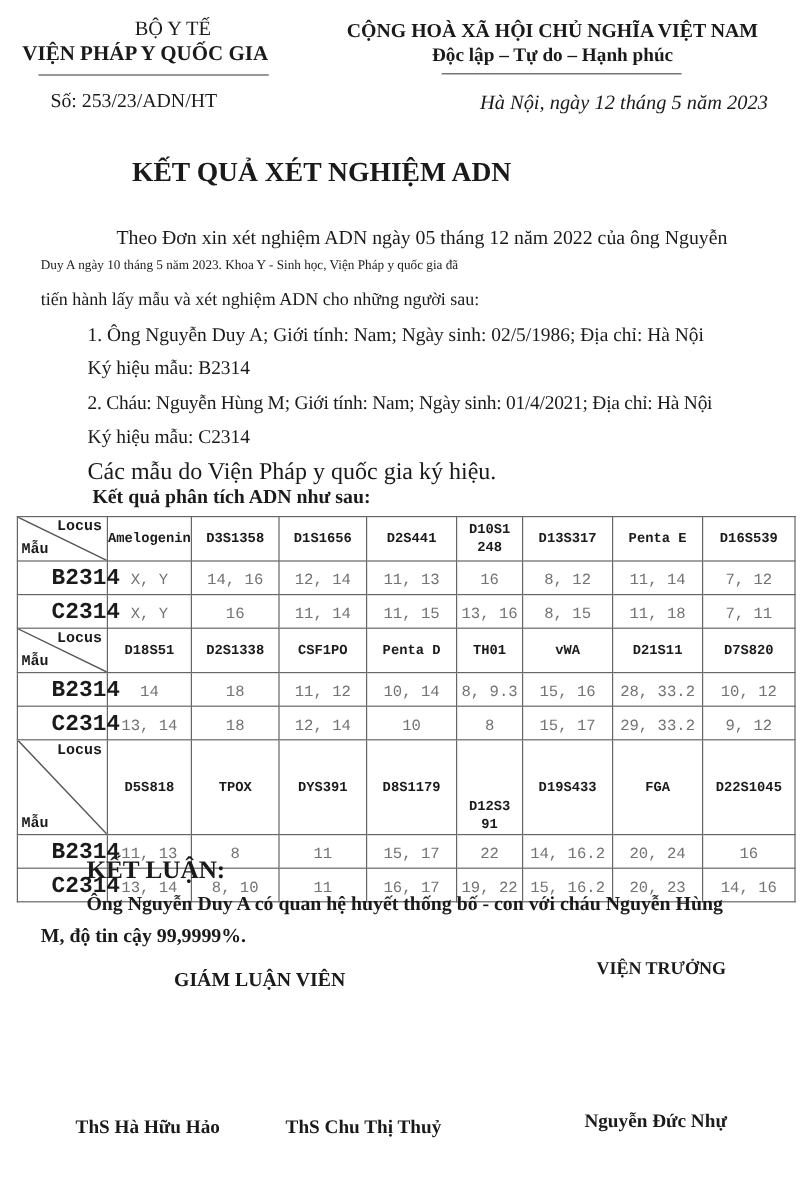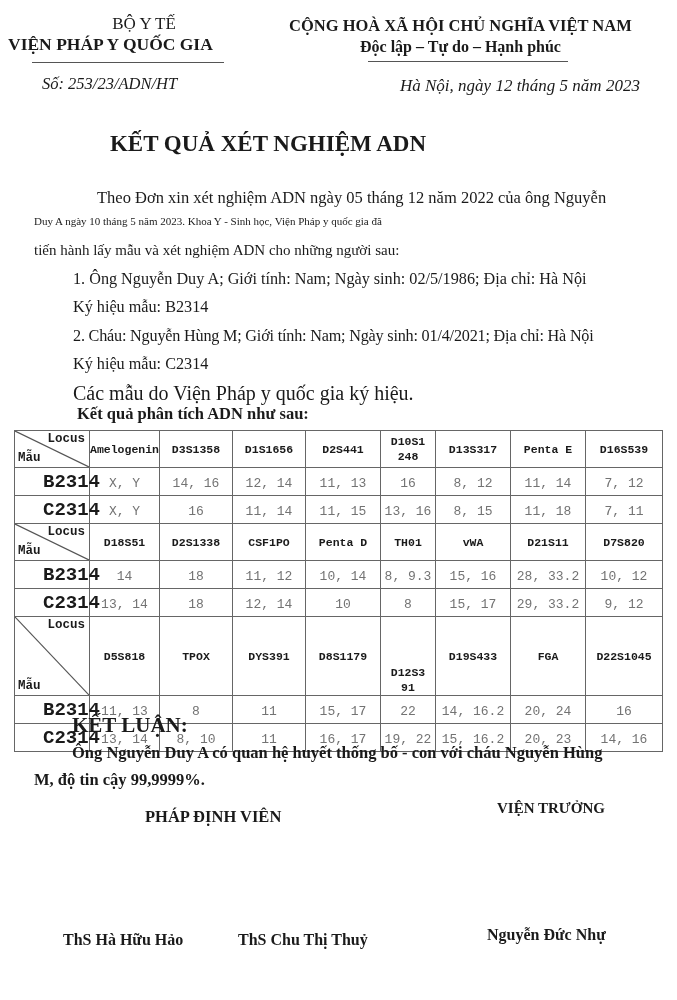--- a/index.html
+++ b/index.html
@@ -22,23 +22,23 @@
      linear-gradient(to top right, transparent calc(50% - 0.6px), #666 50%, transparent calc(50% + 0.6px)); }
   td.diag { background:none; }
   .diag-line { position:absolute; left:0; top:0; width:100%; height:100%; }
   .locus-lbl { position:absolute; right:4px; top:1px; font-weight:bold; font-size:12.5px; }
   .mau-lbl { position:absolute; left:3px; bottom:2px; font-weight:bold; font-size:12.5px; }
 </style>
 </head>
 <body>
 
 <div class="abs" style="left:84px; top:14px; font-size:17px; width:120px; text-align:center;">BỘ Y TẾ</div>
-<div class="abs b" style="left:8px; top:34px; font-size:17.5px; width:226px; ">VIỆN PHÁP Y QUỐC GIA</div>
+<div class="abs b" style="left:8px; top:34px; font-size:17.5px; width:226px; text-align:center;">VIỆN PHÁP Y QUỐC GIA</div>
 <div class="hr" style="left:32px; top:62px; width:192px;"></div>
-<div class="abs" style="left:42px; top:74px; font-size:16.5px;font-style:italic;">Số: 253/23/ADN/HT</div>
+<div class="abs" style="left:42px; top:74px; font-size:16.5px;">Số: 253/23/ADN/HT</div>
 
 <div class="abs b" style="left:289px; top:16px; font-size:16.5px;">CỘNG HOÀ XÃ HỘI CHỦ NGHĨA VIỆT NAM</div>
 <div class="abs b" style="left:360px; top:38px; font-size:16px;">Độc lập – Tự do – Hạnh phúc</div>
 <div class="hr" style="left:368px; top:61px; width:200px;"></div>
 <div class="abs i" style="left:400px; top:76px; font-size:17px;">Hà Nội, ngày 12 tháng 5 năm 2023</div>
 
 <div class="abs b" style="left:0; width:536px; text-align:center; top:131px; font-size:23px;">KẾT QUẢ XÉT NGHIỆM ADN</div>
 
 <div class="abs" style="left:97px; top:188px; font-size:16.5px;">Theo Đơn xin xét nghiệm ADN ngày 05 tháng 12 năm 2022 của ông Nguyễn</div>
 <div class="abs" style="left:34px; top:215px; font-size:11px;">Duy A ngày 10 tháng 5 năm 2023. Khoa Y - Sinh học, Viện Pháp y quốc gia đã</div>
@@ -184,17 +184,17 @@
       <td class="val">20, 23</td>
       <td class="val">14, 16</td>
     </tr>
   </tbody>
 </table>
 
 <div class="abs b" style="left:72px; top:713px; font-size:21px;">KẾT LUẬN:</div>
 <div class="abs b" style="left:72px; top:743px; font-size:16.5px;">Ông Nguyễn Duy A có quan hệ huyết thống bố - con với cháu Nguyễn Hùng</div>
 <div class="abs b" style="left:34px; top:770px; font-size:16.5px;">M, độ tin cậy 99,9999%.</div>
 
-<div class="abs b" style="left:145px; top:807px; font-size:16.5px;">PHÁP ĐỊNH VIÊN</div>
+<div class="abs b" style="left:145px; top:807px; font-size:16.5px;">GIÁM LUẬN VIÊN</div>
 <div class="abs b" style="left:497px; top:800px; font-size:15px;">VIỆN TRƯỞNG</div>
 <div class="abs b" style="left:63px; top:931px; font-size:16px;">ThS Hà Hữu Hảo</div>
 <div class="abs b" style="left:238px; top:931px; font-size:16px;">ThS Chu Thị Thuỷ</div>
 <div class="abs b" style="left:487px; top:926px; font-size:16px;">Nguyễn Đức Nhự</div>
 
 </body></html>

